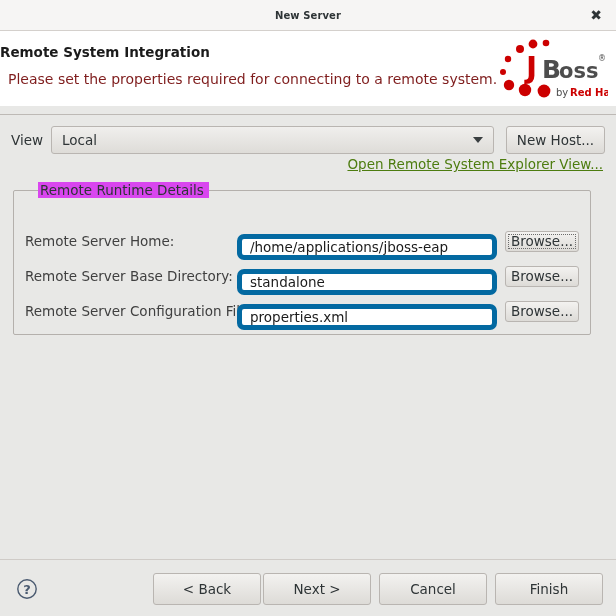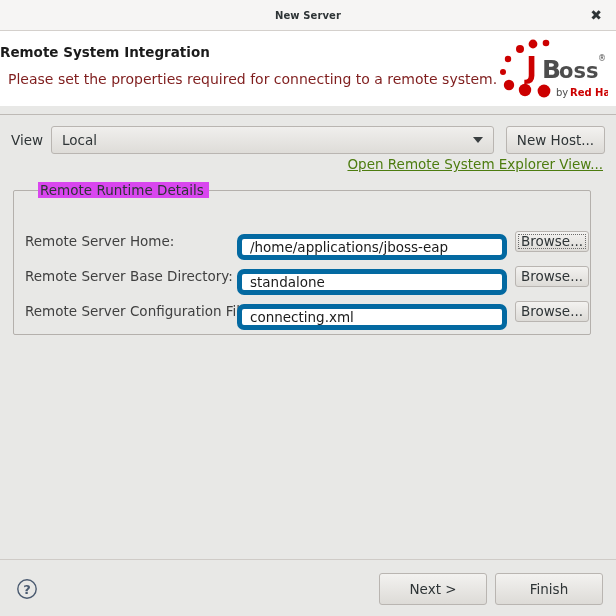--- a/index.html
+++ b/index.html
@@ -231,20 +231,21 @@
     margin-left: 8px;
     font-size: 13.5px;
     color: #1b1b1b;
     white-space: nowrap;
     overflow: hidden;
   }
   .btn-browse {
     width: 74px;
     height: 21px;
     margin-left: 8px;
+    margin-right: 10px;
     flex: none;
   }
   .btn-browse.focused {
     position: relative;
   }
   .btn-browse.focused::after {
     content: "";
     position: absolute;
     left: 2px;
     right: 2px;
@@ -354,31 +355,33 @@
       <div class="field-label" style="width:203px">Remote Server Base Directory:</div>
       <div class="text-input">
         <span>standalone</span>
       </div>
       <button class="btn btn-browse">Browse...</button>
     </div>
 
     <div class="field-row r3">
       <div class="field-label" style="width:203px">Remote Server Configuration File:</div>
       <div class="text-input">
-        <span>connecting.xml</span>
+        <span>properties.xml</span>
       </div>
       <button class="btn btn-browse">Browse...</button>
     </div>
   </div>
 
 </div>
 
 <div class="footer">
   <svg class="help-icon" viewBox="0 0 22 22">
     <circle cx="11" cy="11" r="9.2" fill="none" stroke="#4a5a70" stroke-width="1.4"></circle>
     <text x="11" y="16" text-anchor="middle" font-family="'DejaVu Sans','Liberation Sans',sans-serif" font-size="13" font-weight="bold" fill="#4a5a70">?</text>
   </svg>
 
   <div class="footer-buttons">
+    <button class="btn btn-wizard">&lt; Back</button>
     <button class="btn btn-wizard">Next &gt;</button>
+    <button class="btn btn-wizard gap">Cancel</button>
     <button class="btn btn-wizard gap">Finish</button>
   </div>
 </div>
 
 </body></html>

